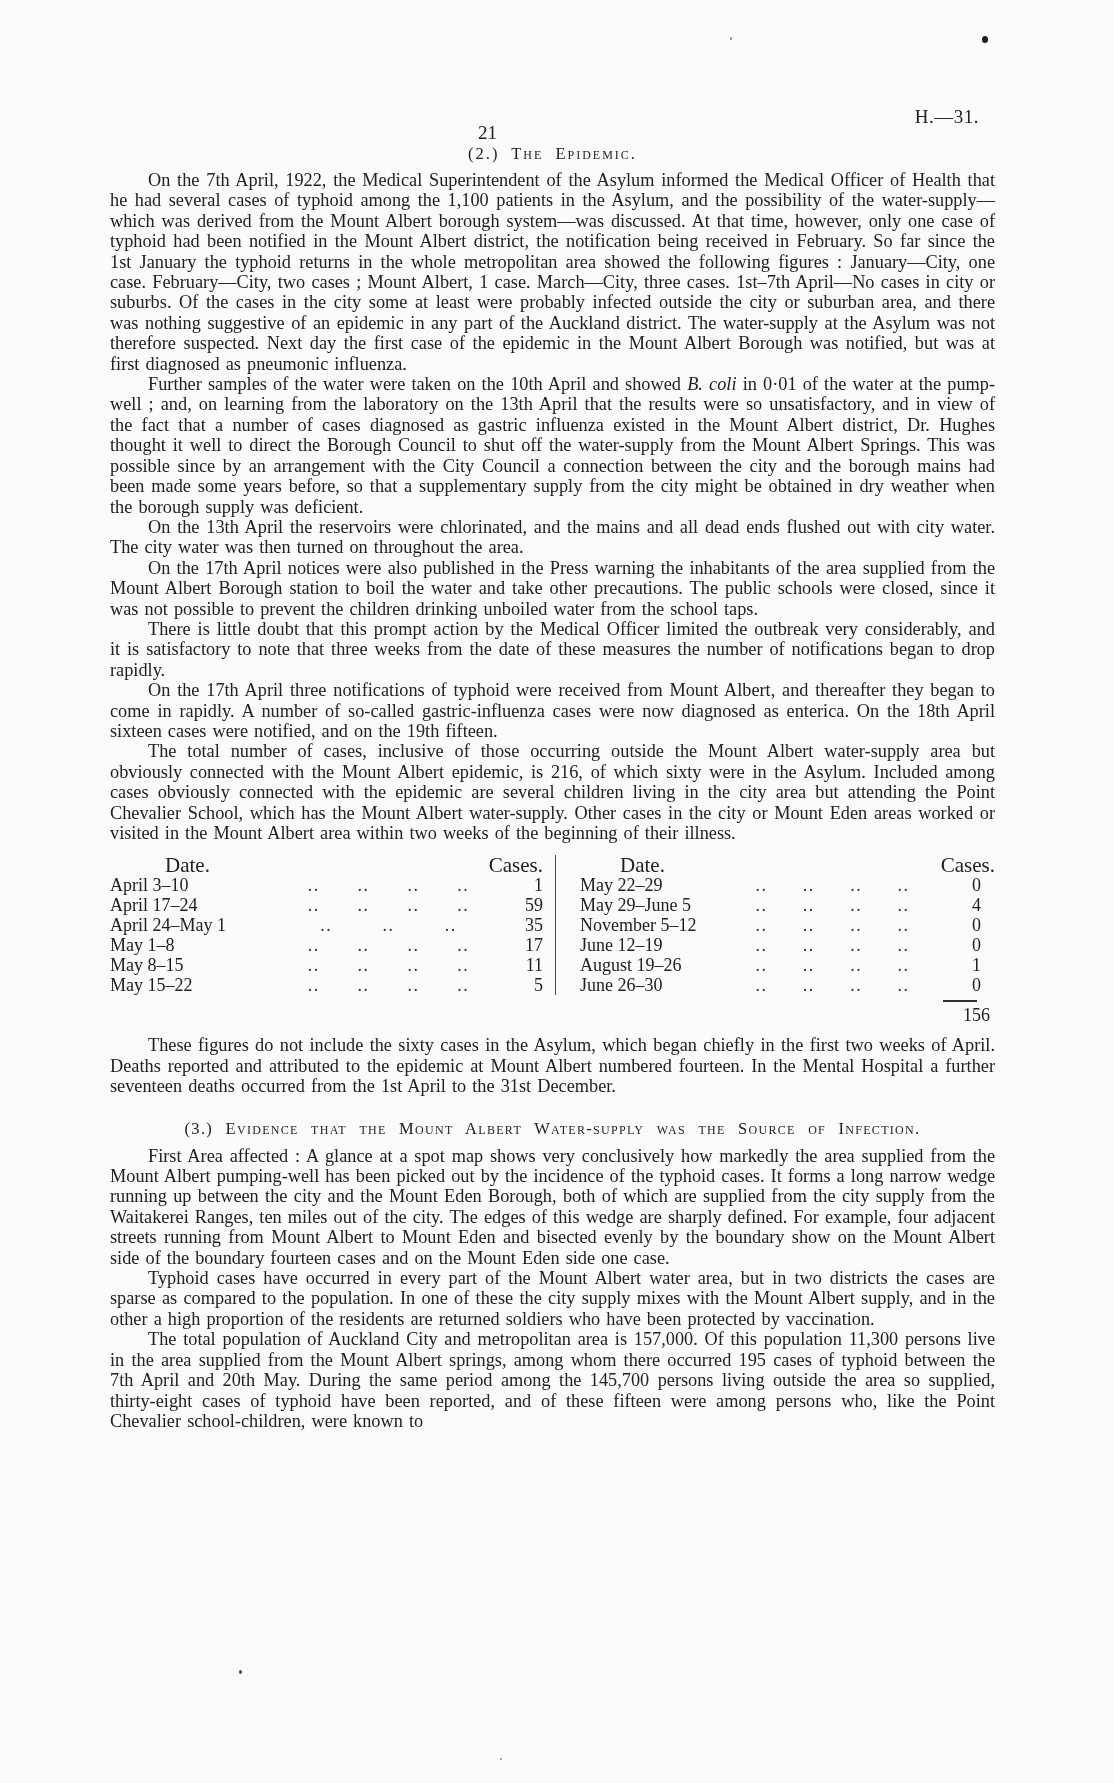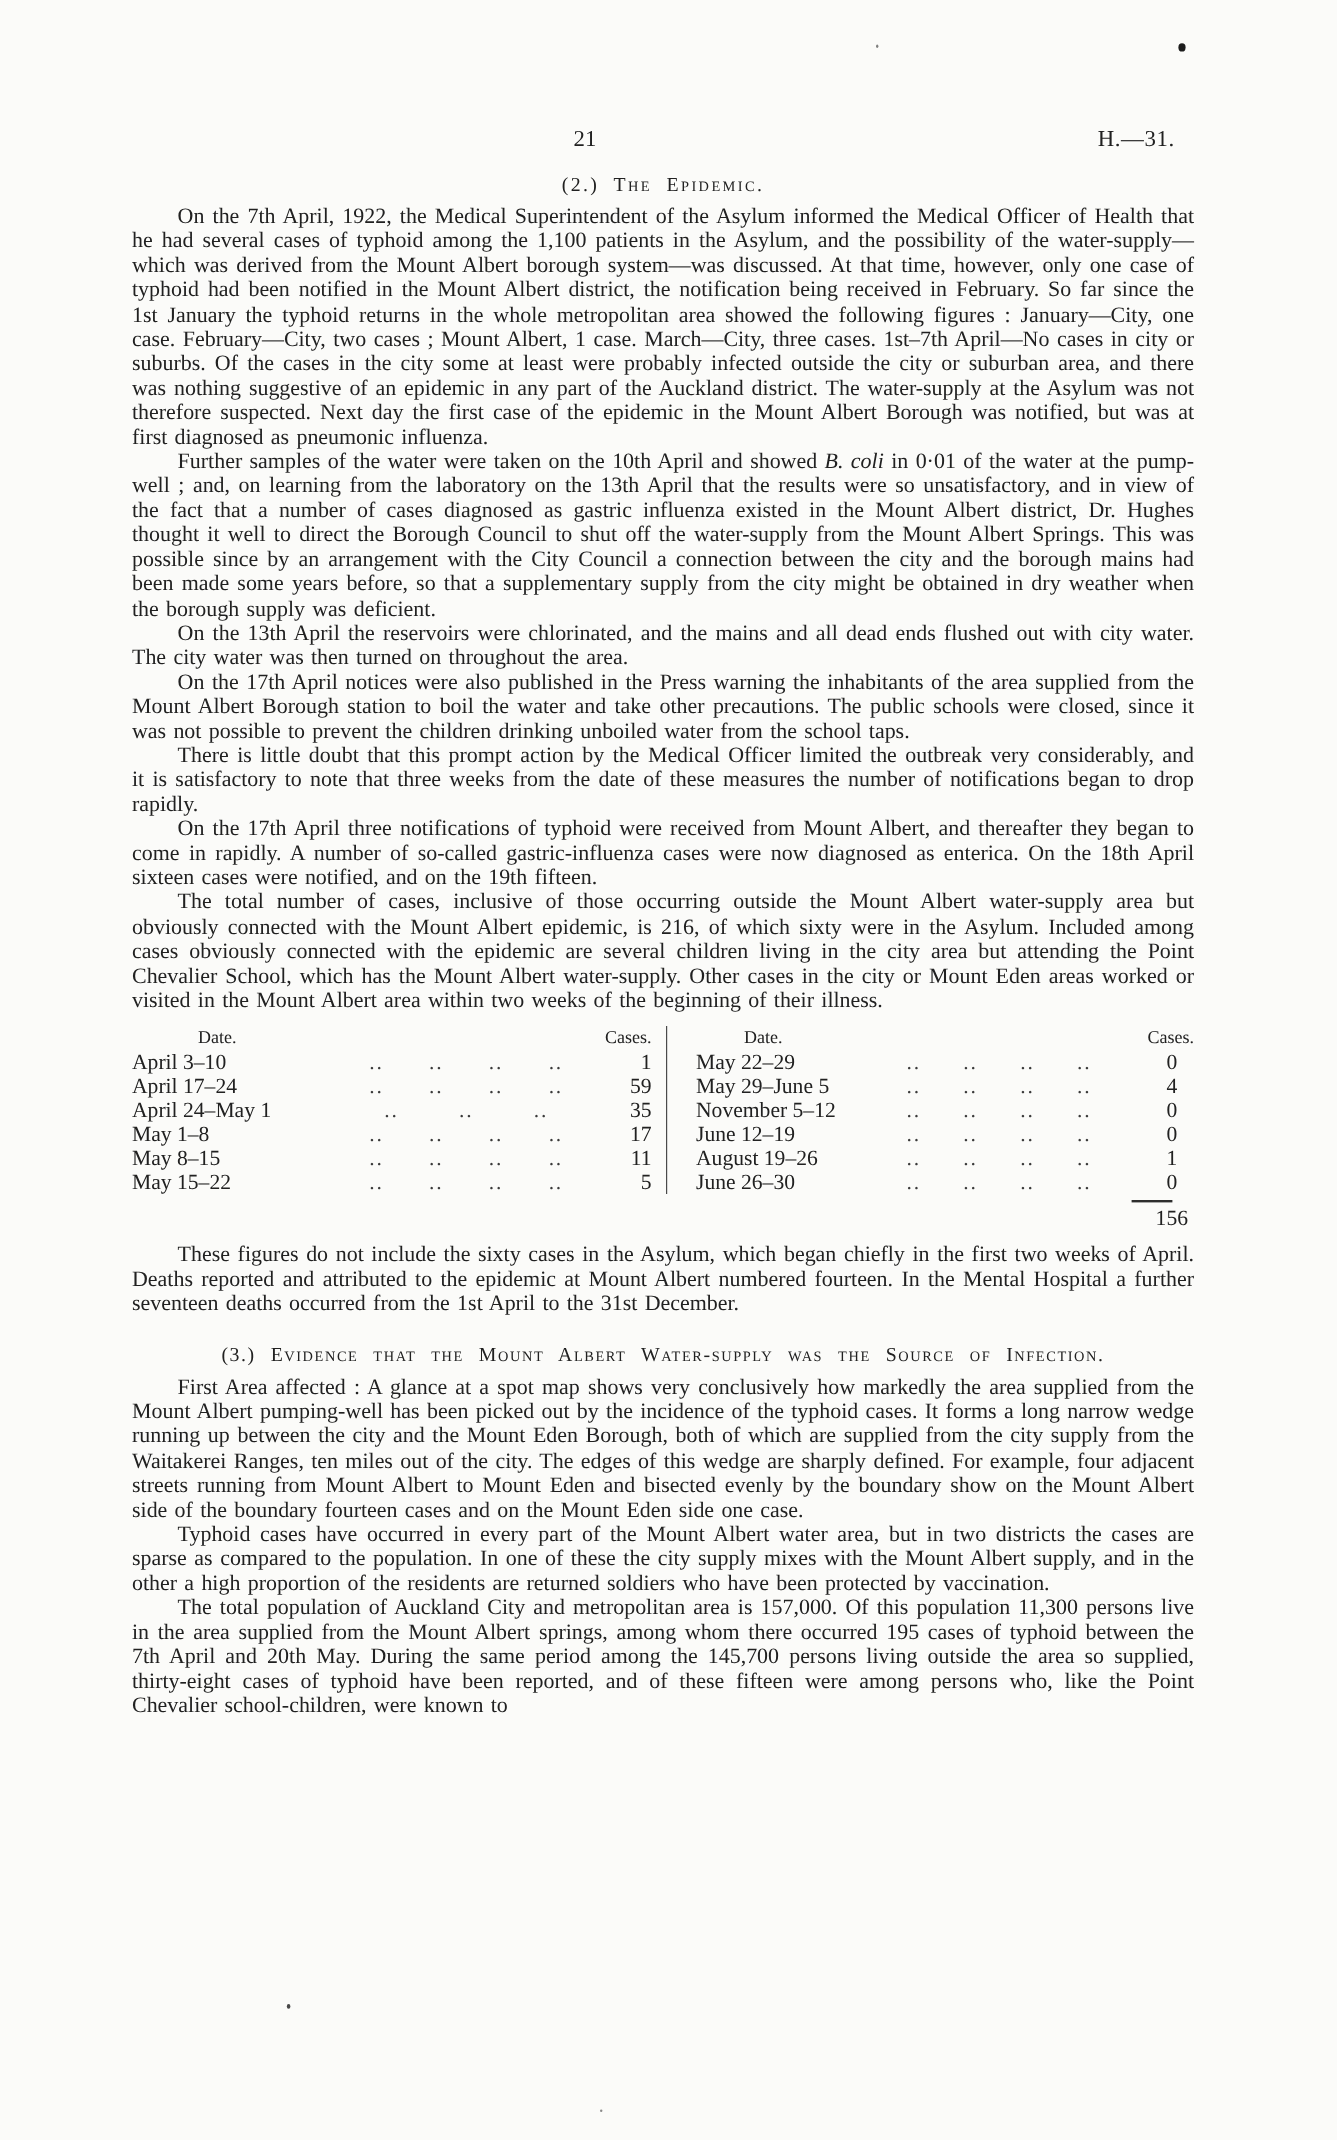--- a/index.html
+++ b/index.html
@@ -24,21 +24,21 @@
   
   .page-header {
     position: relative;
     margin-top: 106px;
     height: 26px;
     font-size: 19px;
   }
   .page-number {
     position: absolute;
     left: 368px;
-    top: 0;
+    top: 16px;
   }
   .doc-ref {
     position: absolute;
     right: 16px;
     top: 0;
     letter-spacing: 0.5px;
   }
   
   .heading-2 {
     margin: 12px 0 6px 0;
@@ -84,21 +84,21 @@
     border-right: 1px solid #4a4a4a;
   }
   .epi-col-right {
     box-sizing: border-box;
     flex: 1;
     padding-left: 24px;
   }
   .epi-head {
     display: flex;
     justify-content: space-between;
-    font-size: 15px;
+    font-size: 21px;
     line-height: 20px;
   }
   .epi-head .h-date-l { margin-left: 55px; }
   .epi-head .h-date-r { margin-left: 40px; }
   .epi-row { display: flex; line-height: 20px; }
   .r-date { flex: none; }
   .epi-col-left  .r-date { width: 160px; }
   .epi-col-right .r-date { width: 140px; }
   .dots {
     flex: 1;

